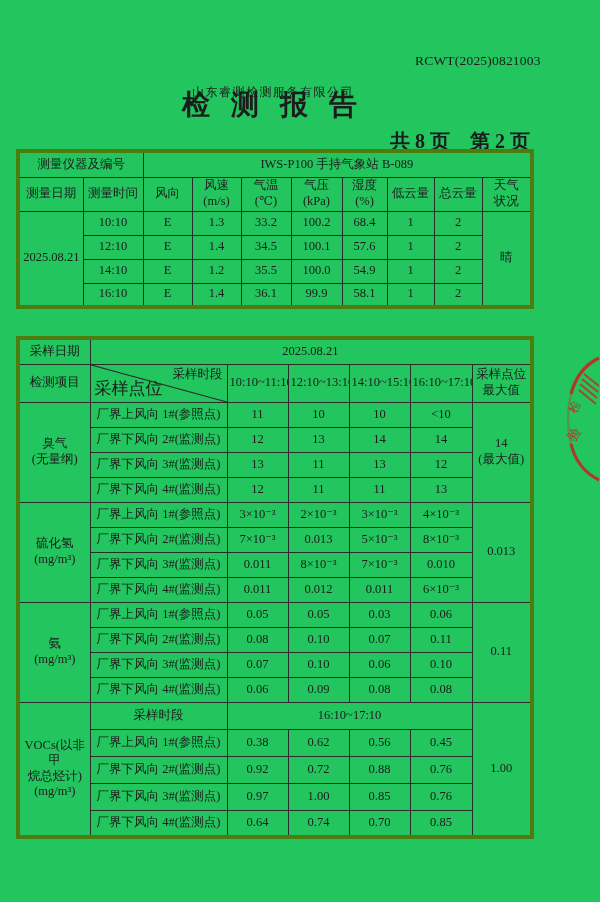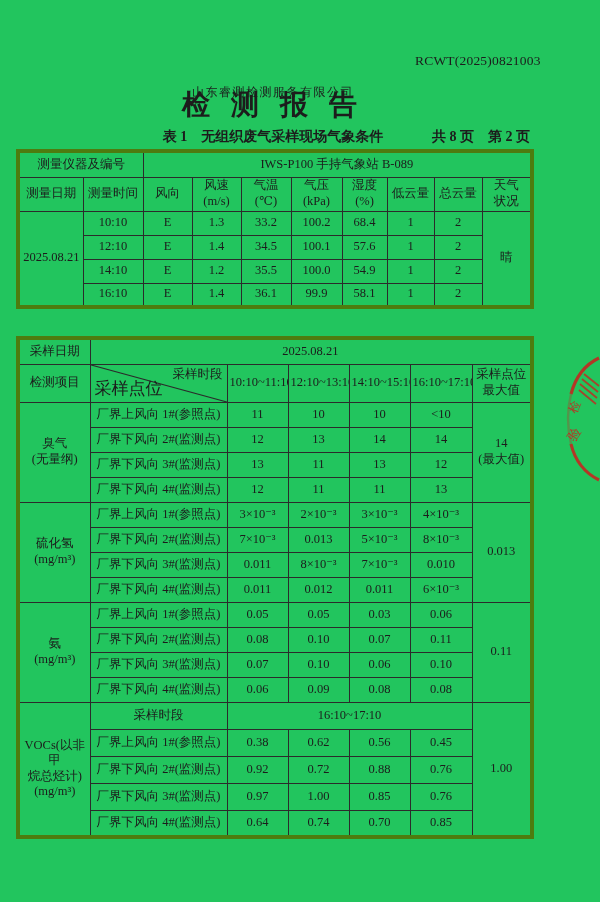--- a/index.html
+++ b/index.html
@@ -6,21 +6,21 @@
   body { background:#e8e8e8; font-family:"Liberation Serif","DejaVu Serif",serif; color:#1c1c1c; }
   .page { position:relative; width:600px; height:902px; background:#22c55e; overflow:hidden; margin:0 auto; }
 
   .doc-number { position:absolute; left:415px; top:53px; font-size:13.5px; letter-spacing:0.2px; }
   .center-band { position:absolute; left:16px; width:514px; text-align:center; }
   .company { top:84px; font-size:12px; font-weight:normal; letter-spacing:1.5px; }
   .report-title { top:86px; font-size:28px; font-weight:bold; letter-spacing:7px; }
   .caption { font-size:14px; font-weight:bold; }
   .caption-1 { top:128px; }
   .caption-2 { top:313px; }
-  .page-info { position:absolute; right:0; top:0; font-size:14px; font-weight:bold; }
+  .page-info { position:absolute; right:0; top:0; font-size:20px; font-weight:bold; }
 
   table.tbl { position:absolute; left:16px; width:514px; border-collapse:collapse; table-layout:fixed; border:4px solid #4d7c0f; }
   .t1 { top:149px; }
   .t2 { top:336px; }
   .tbl td { border:1px solid #2b2b2b; text-align:center; vertical-align:middle; padding:0 2px; font-size:12.5px; line-height:1.25; overflow:hidden; }
   .pre { white-space:pre-line; }
   .h24 td { height:24px; } .h26 td { height:26px; } .h34 td { height:34px; }
   .h38 td { height:38px; } .h25 td { height:25px; } .h27 td { height:27px; }
 
   td.diag { position:relative; padding:0; }
@@ -33,21 +33,20 @@
 </head>
 <body>
 
 <div class="page">
 
   <div class="doc-number">RCWT(2025)0821003</div>
   <div class="center-band company">山东睿测检测服务有限公司</div>
   <div class="center-band report-title">检 测 报 告</div>
 
   <div class="center-band caption caption-1">
-    <span>表 1　无组织废气采样现场气象条件</span>
     <span class="page-info">共 8 页　第 2 页</span>
   </div>
 
   <table class="tbl t1">
     <colgroup>
       <col style="width:65px">
         <col style="width:60px">
         <col style="width:49px">
         <col style="width:49px">
         <col style="width:50px">

